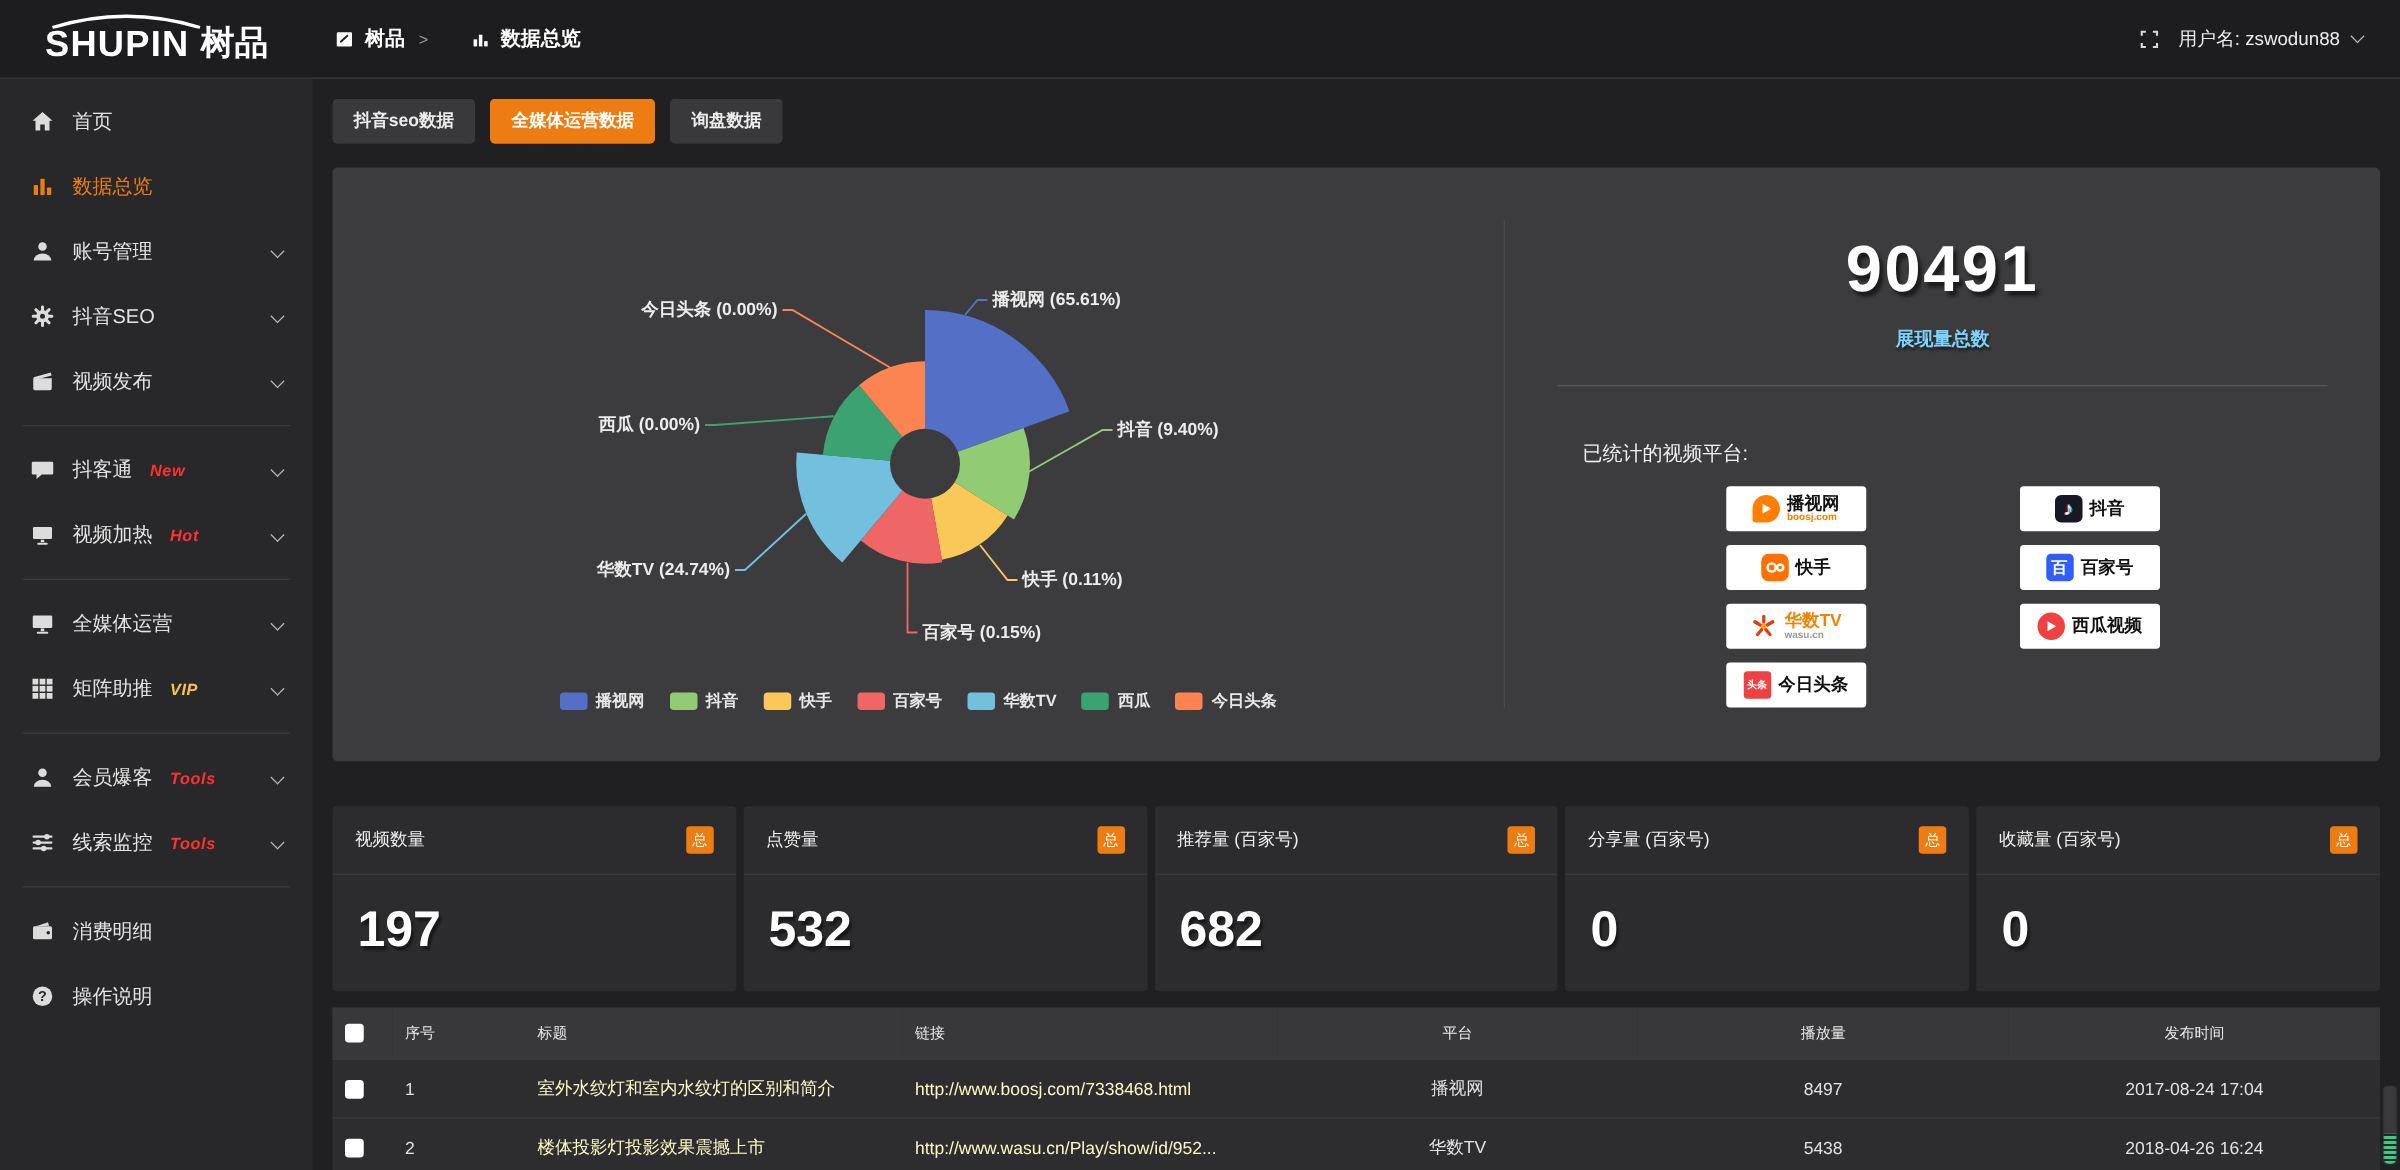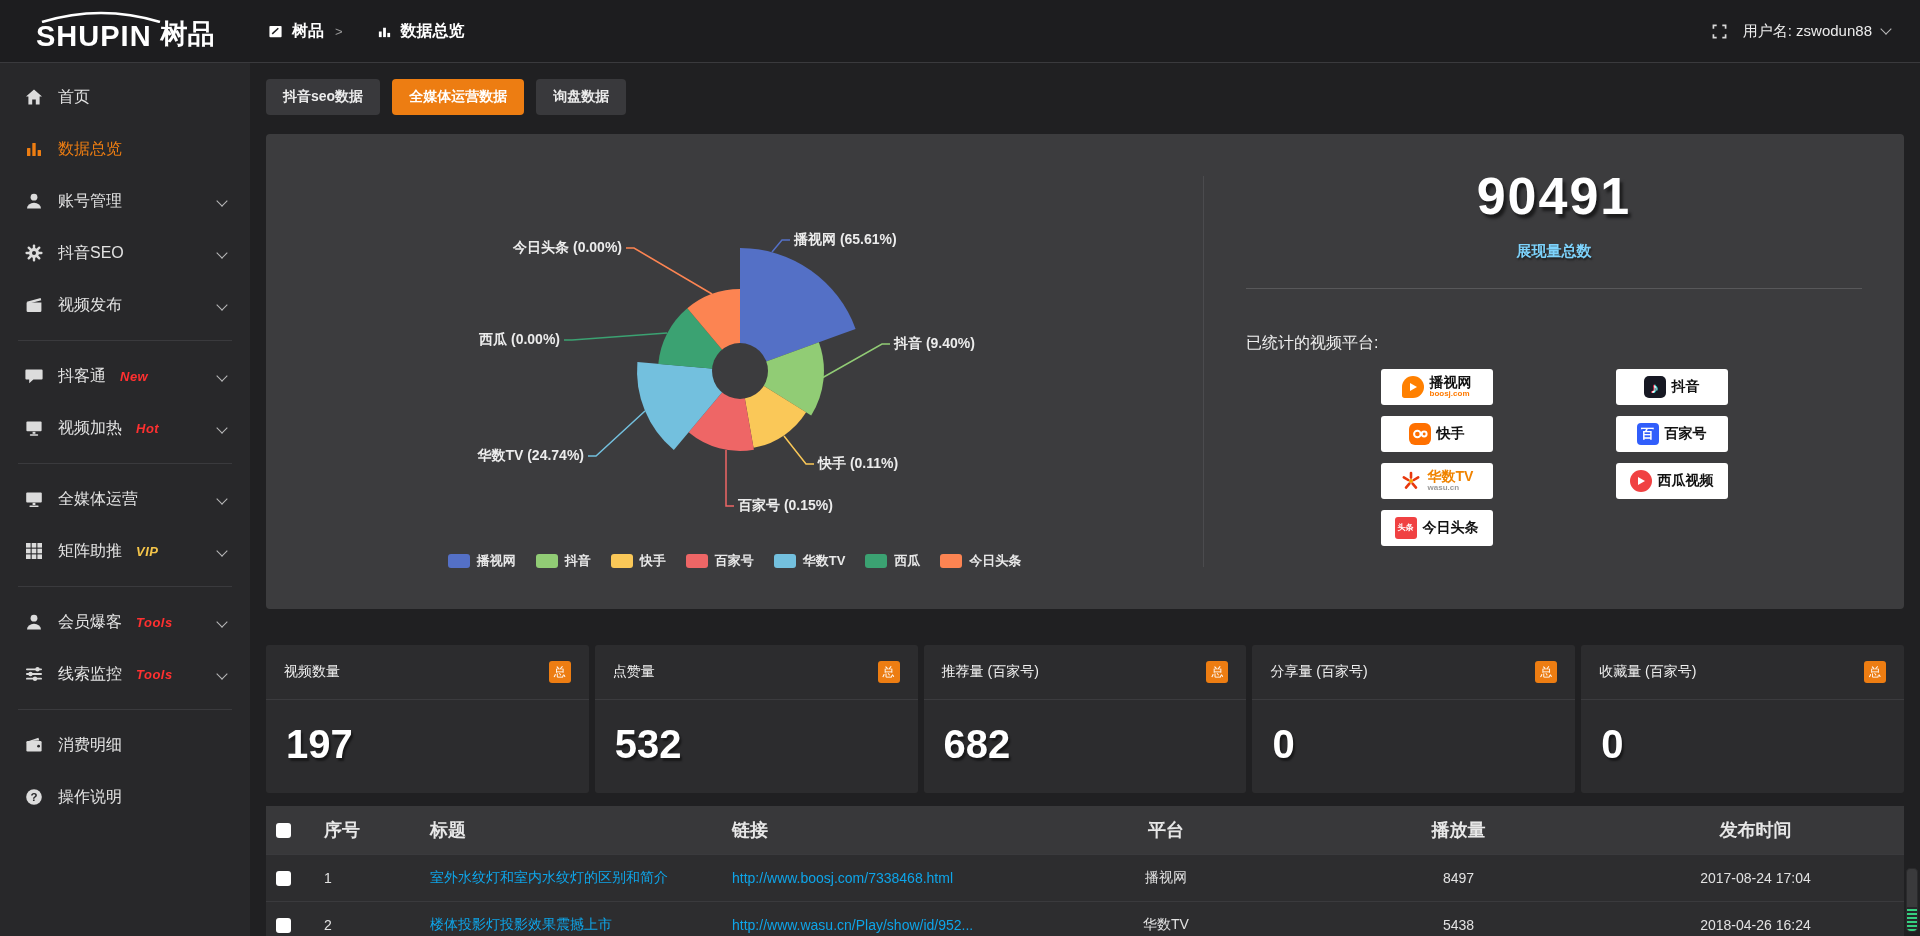--- a/index.html
+++ b/index.html
@@ -35,25 +35,25 @@
   .tab{height:36px;padding:0 17px;background:#39393c;color:#ececec;font-size:14px;font-weight:700;display:flex;align-items:center;border-radius:4px;cursor:pointer;}
   .tab.active{background:#ED7D12;color:#fff;}
   
   .panel{margin-top:19px;height:475px;background:#3c3c3e;border-radius:4px;display:flex;overflow:hidden;}
   .chart-area{flex:1;min-width:0;}
   #rose-chart{display:block;width:100%;height:400px;}
   .chart-legend{display:flex;justify-content:center;gap:20px;margin-top:18px;}
   .lg-item{display:flex;align-items:center;gap:7px;color:#e8e8e8;font-size:13px;font-weight:700;cursor:pointer;}
   .lg-swatch{width:22px;height:14px;border-radius:3px;}
   .v-divider{width:1px;background:#4b4b4e;margin:42px 0;}
-  .panel-right{width:700px;box-sizing:border-box;padding-top:32px;}
+  .panel-right{width:700px;box-sizing:border-box;padding-top:52px;}
   .big-number{text-align:center;font-size:52px;font-weight:800;color:#fff;letter-spacing:2px;text-shadow:3px 4px 3px rgba(0,0,0,.55);}
   .big-label{text-align:center;font-size:15px;font-weight:700;color:#7dd3fc;margin-top:16px;text-shadow:1px 2px 2px rgba(0,0,0,.5);}
   .panel-right hr{border:none;border-top:1px solid #58585a;margin:27px 42px 0;}
-  .platforms-title{margin:44px 0 0 42px;font-size:16px;color:#f0f0f0;}
+  .platforms-title{margin:44px 0 0 62px;font-size:16px;color:#f0f0f0;}
   .platform-grid{display:flex;justify-content:center;gap:123px;margin-top:15px;}
   .platform-col{display:flex;flex-direction:column;gap:11px;}
   .pl-badge{width:112px;height:36px;background:#fff;border-radius:3px;display:flex;align-items:center;justify-content:center;gap:6px;}
   .pl-ic{width:22px;height:22px;border-radius:5px;display:flex;align-items:center;justify-content:center;color:#fff;font-weight:700;flex:none;box-sizing:border-box;}
   .pl-ic svg{width:22px;height:22px;}
   .boosj{background:#FF8000;border-radius:50% 50% 50% 12%;}
   .tri{width:0;height:0;border-left:7px solid #fff;border-top:4.5px solid transparent;border-bottom:4.5px solid transparent;margin-left:2px;}
   .douyin{background:#161823;font-size:15px;text-shadow:1px 0 0 #25F4EE,-1px 0 0 #FE2C55;border-radius:5px;}
   .ks{background:#FF7000;border-radius:6px;}
   .bjh{background:#315EFB;font-size:13px;border-radius:4px;}
@@ -67,25 +67,25 @@
   .stats-row{display:flex;gap:6px;margin-top:36px;}
   .stat-card{flex:1;background:#2c2c2e;border-radius:3px;overflow:hidden;}
   .stat-head{display:flex;align-items:center;justify-content:space-between;padding:16px 18px;border-bottom:1px solid #3b3b3e;}
   .stat-label{font-size:14px;color:#f0f0f0;}
   .stat-badge{width:22px;height:22px;background:#ED7D12;color:#fff;font-size:12px;display:flex;align-items:center;justify-content:center;border-radius:3px;flex:none;}
   .stat-value{padding:22px 20px 26px;font-size:40px;font-weight:700;color:#fff;text-shadow:2px 3px 2px rgba(0,0,0,.45);}
   
   .data-table-wrap{margin-top:13px;background:#2d2d2f;border-radius:3px;}
   table{width:100%;border-collapse:collapse;table-layout:fixed;}
   thead tr{background:#38383a;}
-  th{font-size:18px;color:#e8e8e8;font-weight:700;padding:12px 10px;text-align:center;}
+  th{font-size:12px;color:#e8e8e8;font-weight:400;padding:12px 10px;text-align:center;}
   td{font-size:14px;color:#e2e2e2;padding:14px 10px;border-top:1px solid #3a3a3d;text-align:center;overflow:hidden;white-space:nowrap;text-overflow:ellipsis;}
   th.al,td.al{text-align:left;}
   .checkbox{width:15px;height:15px;background:#fff;border-radius:3px;display:inline-block;cursor:pointer;vertical-align:middle;}
-  .t-title,.t-link{color:#0ea5e9;cursor:pointer;}
+  .t-title,.t-link{color:#fef9c3;cursor:pointer;}
   
   .scroll-thumb{position:fixed;right:2px;bottom:4px;width:10px;height:62px;background:#3a3a3c;border-radius:4px;border:1px solid #2a2a2c;display:flex;flex-direction:column;justify-content:flex-end;}
   .scroll-green{height:24px;border-radius:0 0 4px 4px;background:repeating-linear-gradient(0deg,#35d07f 0 2px,#26262a 2px 4px);}
 </style>
 </head>
 <body>
 
 <div class="topbar">
   <div class="logo-wrap">
     <span class="logo-en">

